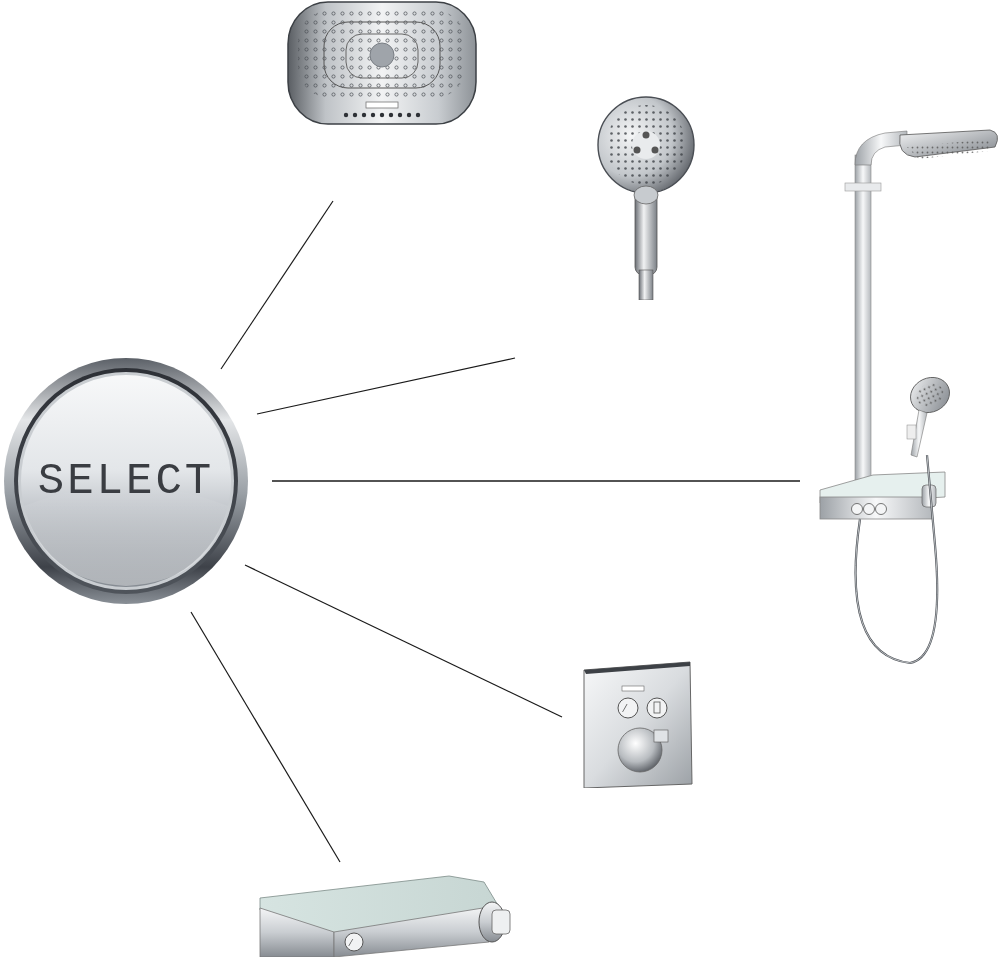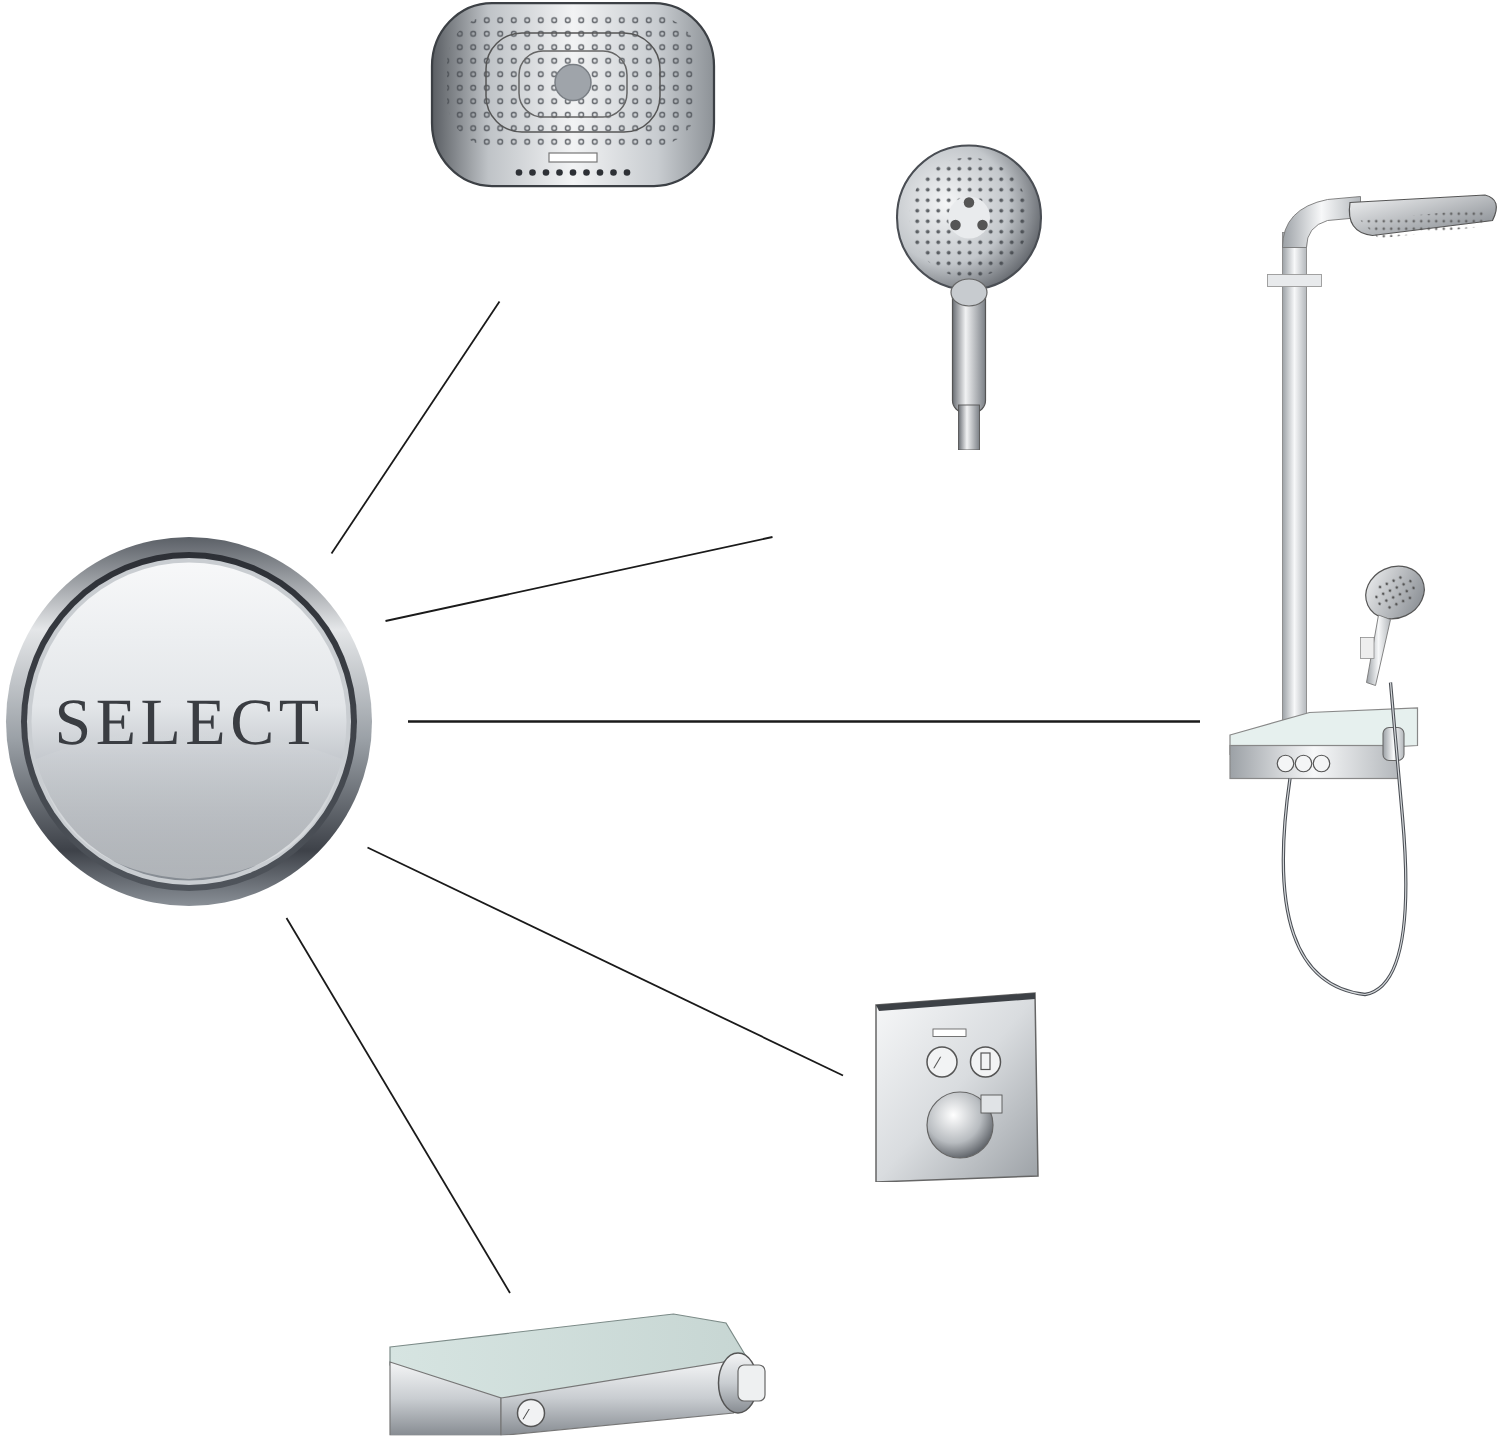--- a/index.html
+++ b/index.html
@@ -3,21 +3,21 @@
 <meta charset="utf-8">
 <style>
   html, body { margin:0; padding:0; background:#ffffff; }
   body { width:1000px; height:957px; position:relative; overflow:hidden; font-family:"Liberation Sans", sans-serif; }
   .abs { position:absolute; }
   svg { display:block; }
   #connectors { position:absolute; left:0; top:0; width:1000px; height:957px; }
   .select-label {
     position:absolute; left:0; top:0; width:100%; height:100%;
     display:flex; align-items:center; justify-content:center;
-    font-family:Liberation Serif, serif; font-size:44px; letter-spacing:3px;
+    font-family:Liberation Mono, monospace; font-size:44px; letter-spacing:3px;
     color:#3a3d42; font-weight:normal;
   }
 </style>
 </head>
 <body>
 
 <svg id="connectors" viewBox="0 0 1000 957">
   <g stroke="#1a1a1a" stroke-width="1.2">
     <line x1="221" y1="369" x2="333" y2="201"></line>
     <line x1="257" y1="414" x2="515" y2="358"></line>

